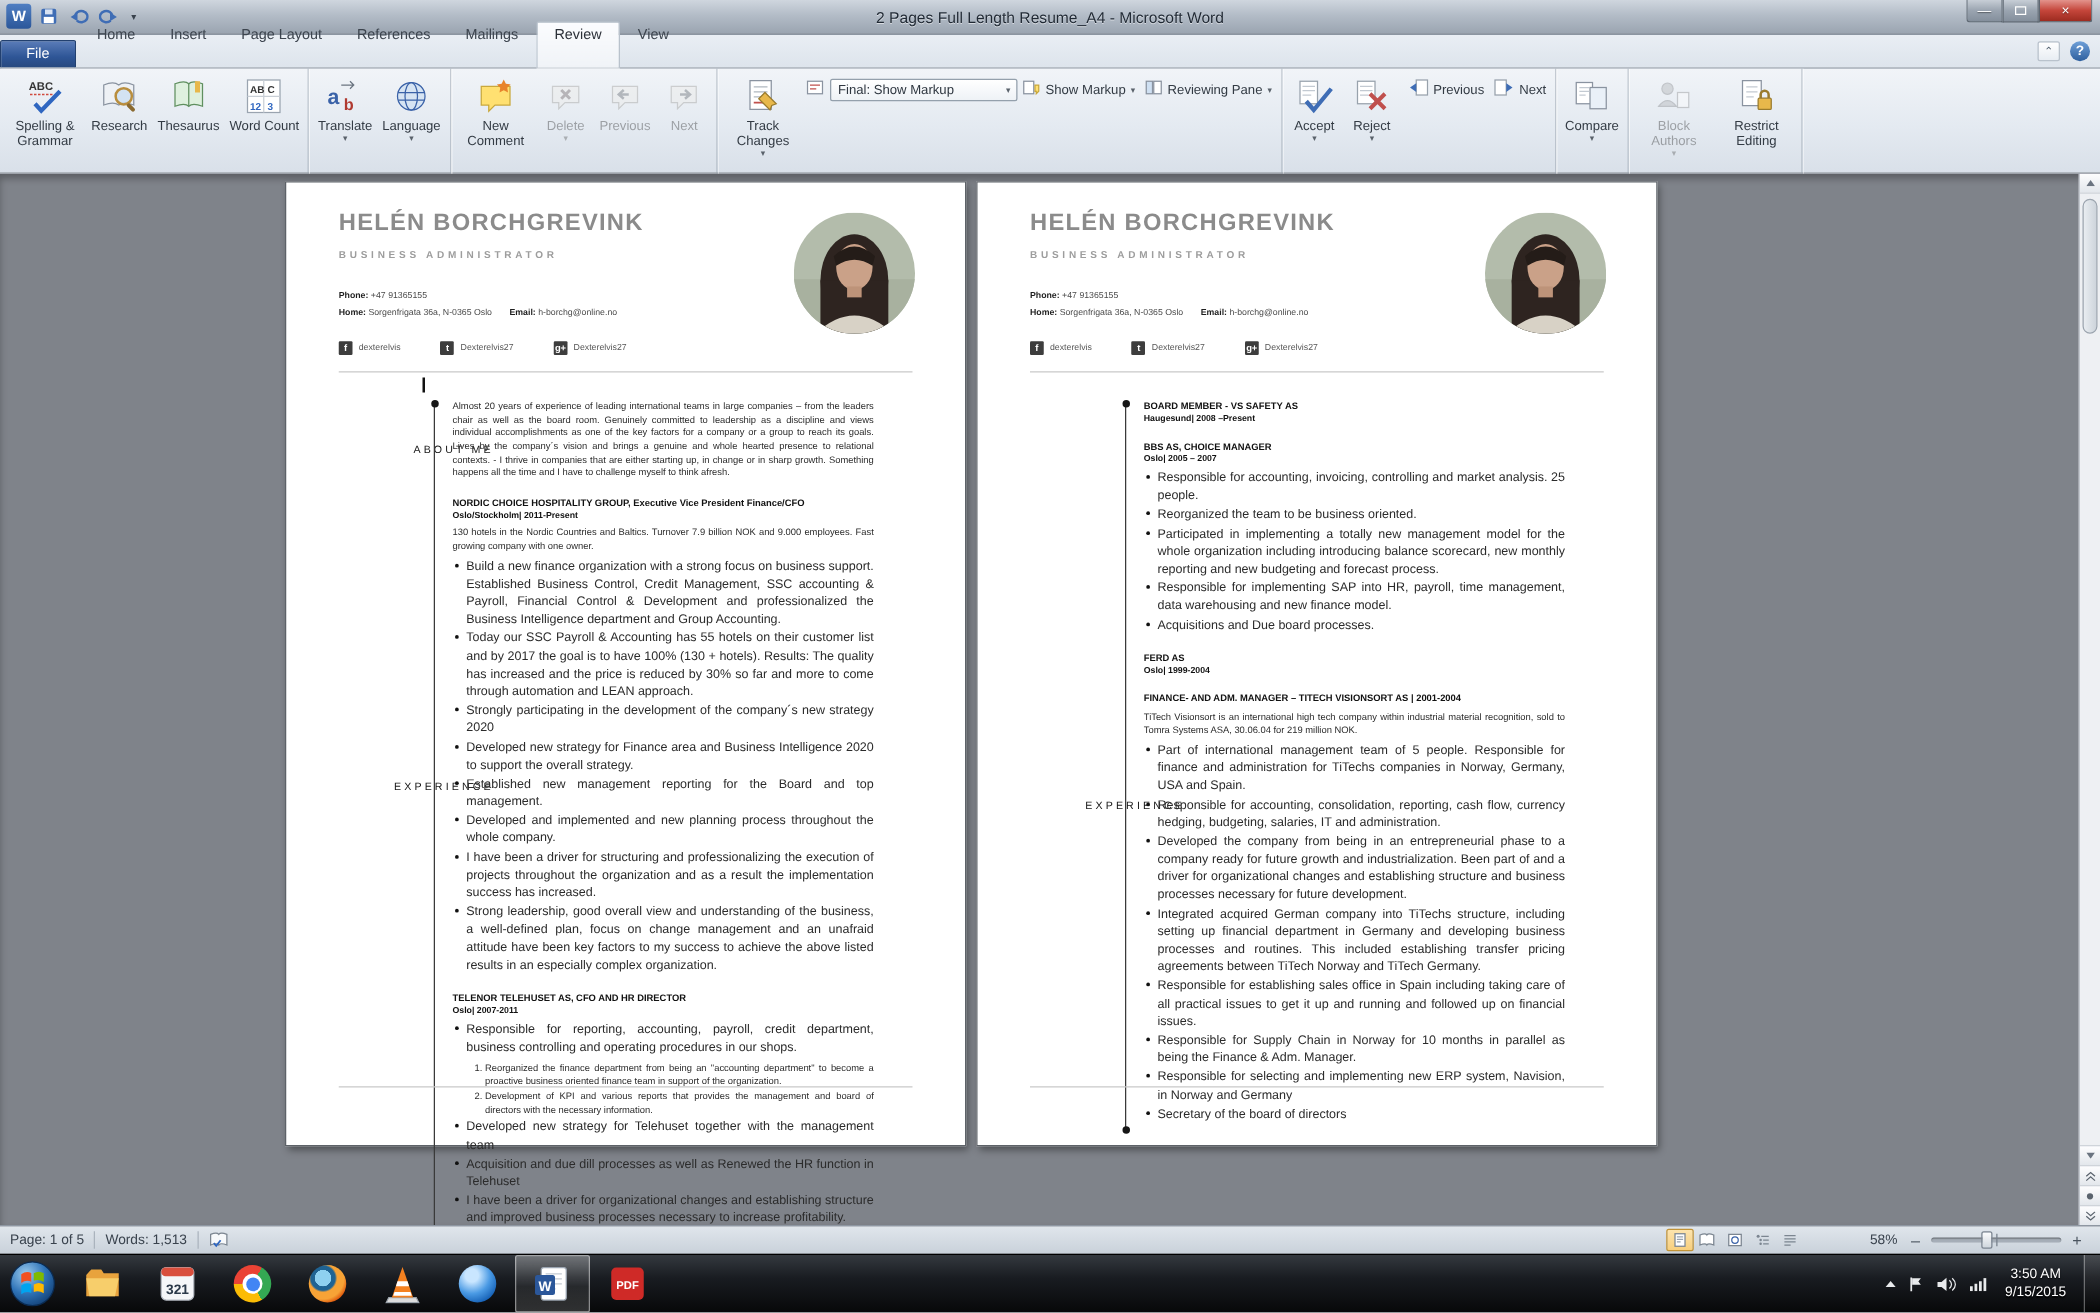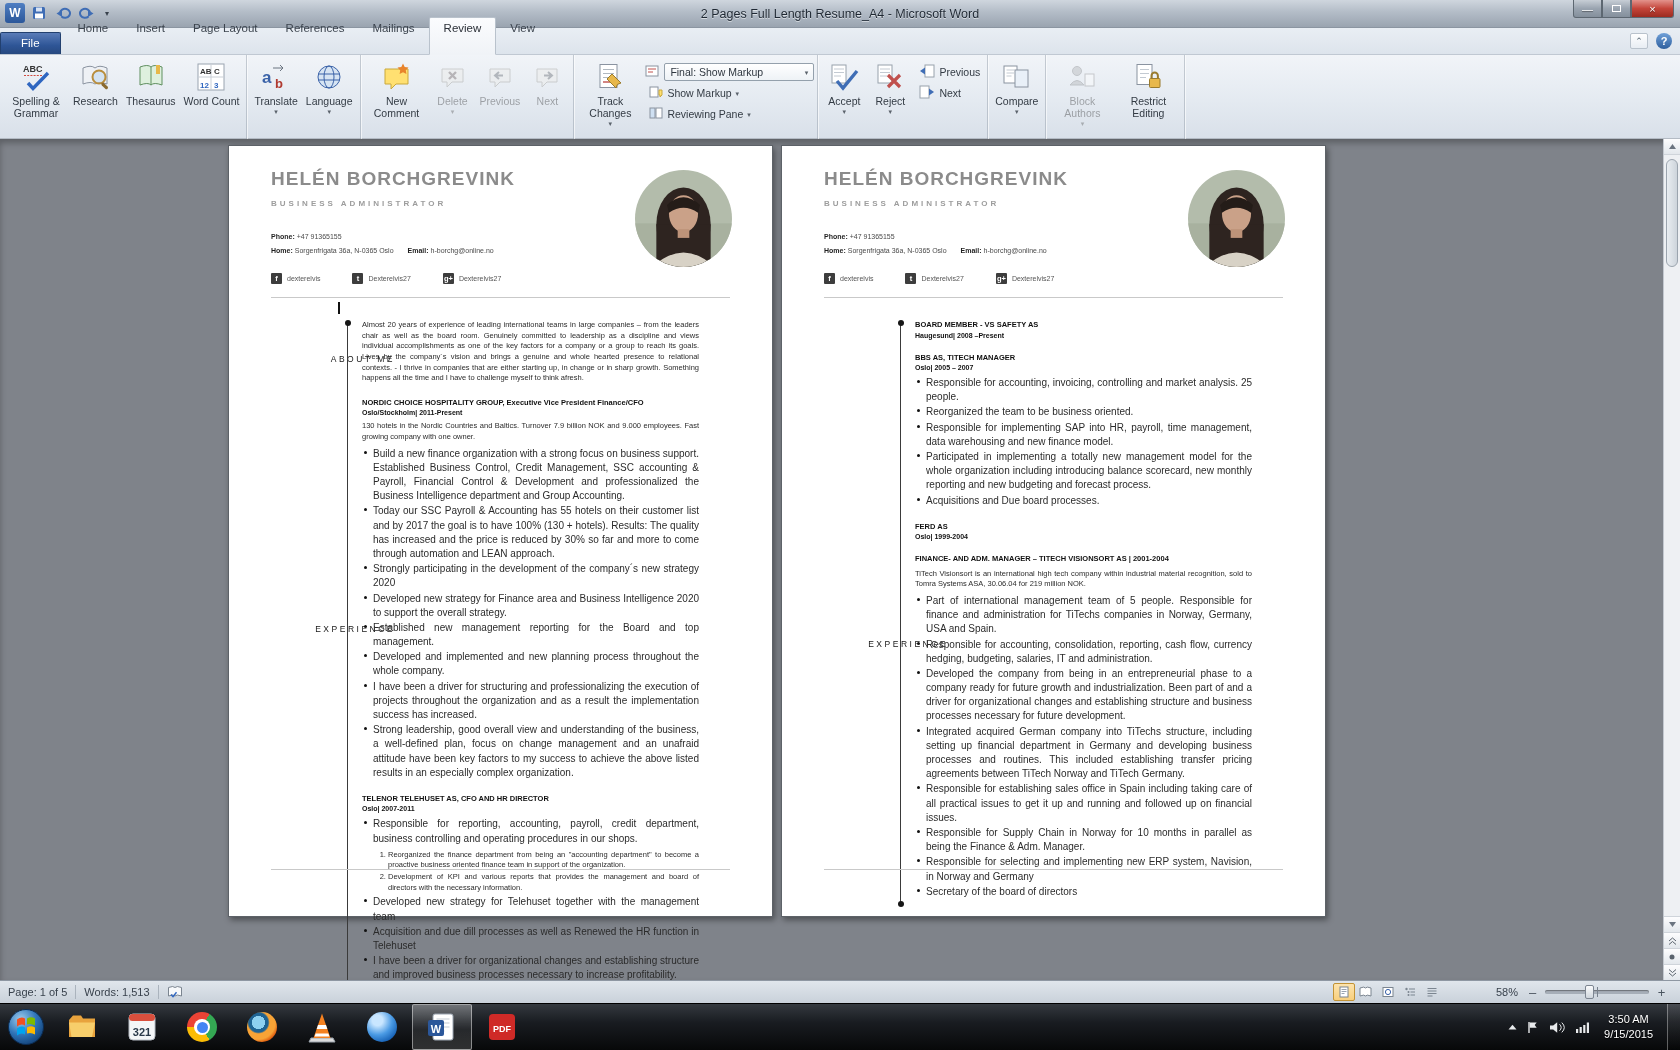--- a/index.html
+++ b/index.html
@@ -45,21 +45,21 @@
     background:linear-gradient(180deg,#f1f4f8 0%,#e4eaf1 55%,#d9e0e9 100%); border-bottom:1px solid #b4bbc4; }
   .rgroup { position:relative; padding:3px 3px 16px; border-right:1px solid rgba(150,160,172,.5); box-shadow:1px 0 0 rgba(255,255,255,.6); }
   .gbtns { display:flex; align-items:flex-start; height:84px; }
   .glabel { position:absolute; bottom:1px; left:0; right:0; text-align:center; font-size:10.5px; color:#677383; }
   .bigbtn { display:flex; flex-direction:column; align-items:center; min-width:46px; max-width:66px; padding:3px 4px 0;
     border-radius:3px; text-align:center; }
   .bigbtn .ic { height:32px; display:flex; align-items:center; justify-content:center; margin-bottom:2px; }
   .bigbtn .lbl { font-size:10.5px; line-height:1.15; color:#333b44; }
   .dd { font-size:7px; color:#5a626b; margin-top:1px; line-height:1; }
   .disabled { opacity:.42; filter:grayscale(.9); }
-  .trk-col { display:flex; flex-direction:column; justify-content:flex-start; padding-top:3px; margin-left:2px; }
+  .trk-col { display:flex; flex-direction:row; justify-content:flex-start; padding-top:3px; margin-left:2px; }
   .trkrow { display:flex; align-items:center; gap:5px; height:21px; font-size:10.5px; color:#333b44; }
   .combo { width:150px; height:18px; background:linear-gradient(#ffffff,#eef2f6); border:1px solid #94a0ac; border-radius:2px;
     display:flex; align-items:center; justify-content:space-between; padding:0 5px; font-size:10.5px; color:#2f3740; }
   .smallbtn { display:flex; align-items:center; gap:4px; font-size:10.5px; color:#333b44; height:21px; padding:0 4px; border-radius:2px; }
 
   
   .docarea { flex:1; position:relative; background:#7f838a; overflow:hidden; box-shadow:inset 0 4px 6px rgba(0,0,0,.28); }
   .pages { display:flex; gap:8px; margin:6px 0 0 228px; }
   .page { width:545px; height:772px; background:#fff; position:relative; flex:none;
     border:1px solid #5d6268; box-shadow:2px 3px 6px rgba(0,0,0,.4); padding:22px 42px 0; }
@@ -577,27 +577,27 @@
         <div class="p-body">
           <div class="side-label" style="top:321px">EXPERIENCE</div>
           <div class="p-content">
             <span class="tl-dot" style="top:2px"></span>
             <span class="tl-dot" style="bottom:2px"></span>
             <div class="job first">
               <div class="j-title">BOARD MEMBER - VS SAFETY AS</div>
               <div class="j-meta">Haugesund| 2008 –Present</div>
             </div>
             <div class="job">
-              <div class="j-title">BBS AS, TITECH MANAGER</div>
+              <div class="j-title">BBS AS, CHOICE MANAGER</div>
               <div class="j-meta">Oslo| 2005 – 2007</div>
               <ul class="blist">
                 <li>Responsible for accounting, invoicing, controlling and market analysis. 25 people.</li>
                 <li>Reorganized the team to be business oriented.</li>
+                <li>Participated in implementing a totally new management model for the whole organization including introducing balance scorecard, new monthly reporting and new budgeting and forecast process.</li>
                 <li>Responsible for implementing SAP into HR, payroll, time management, data warehousing and new finance model.</li>
-                <li>Participated in implementing a totally new management model for the whole organization including introducing balance scorecard, new monthly reporting and new budgeting and forecast process.</li>
                 <li>Acquisitions and Due board processes.</li>
               </ul>
             </div>
             <div class="job">
               <div class="j-title">FERD AS</div>
               <div class="j-meta">Oslo| 1999-2004</div>
             </div>
             <div class="job">
               <div class="j-title">FINANCE- AND ADM. MANAGER – TITECH VISIONSORT AS | 2001-2004</div>
               <p class="j-intro" style="margin-top:4px">TiTech Visionsort is an international high tech company within industrial material recognition, sold to Tomra Systems ASA, 30.06.04 for 219 million NOK.</p>

